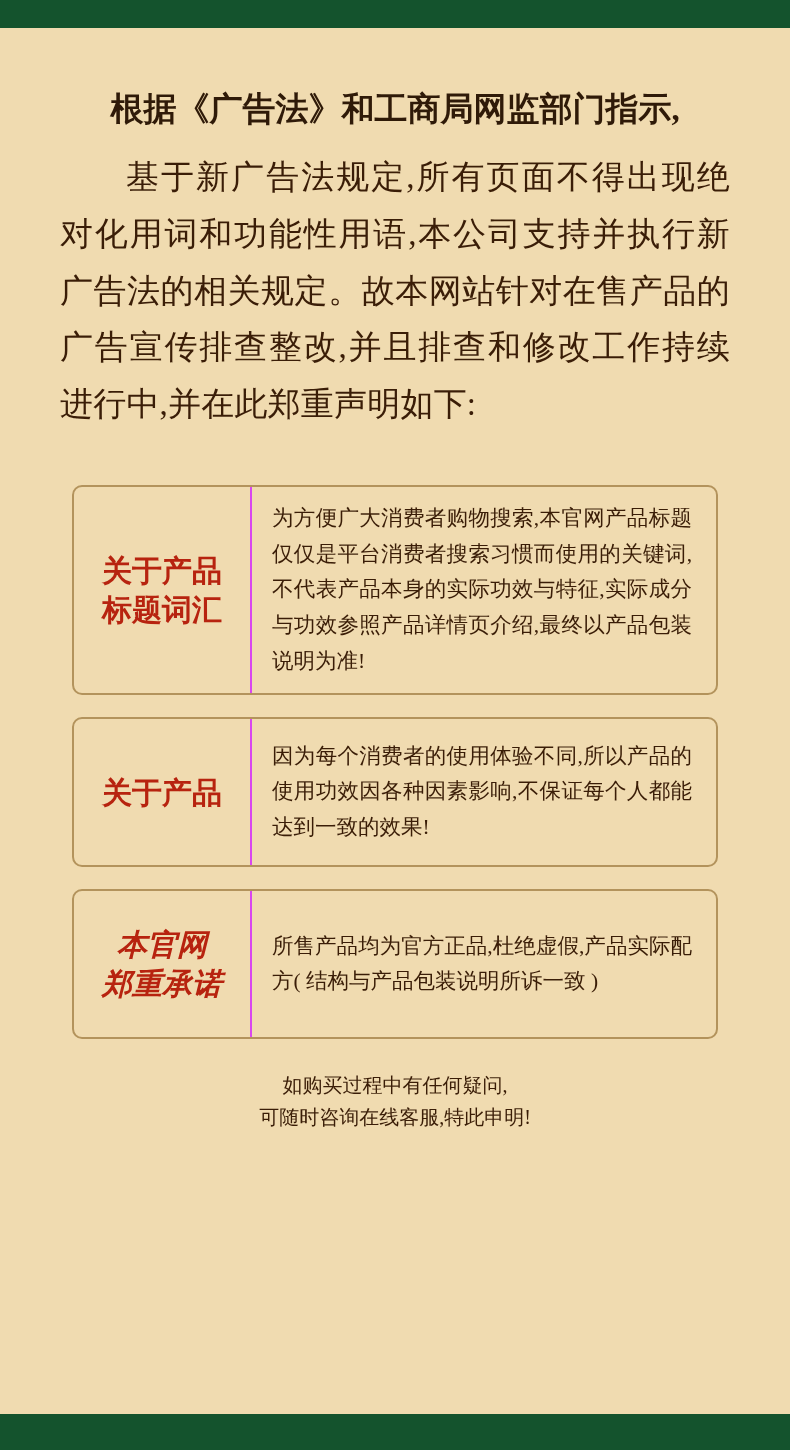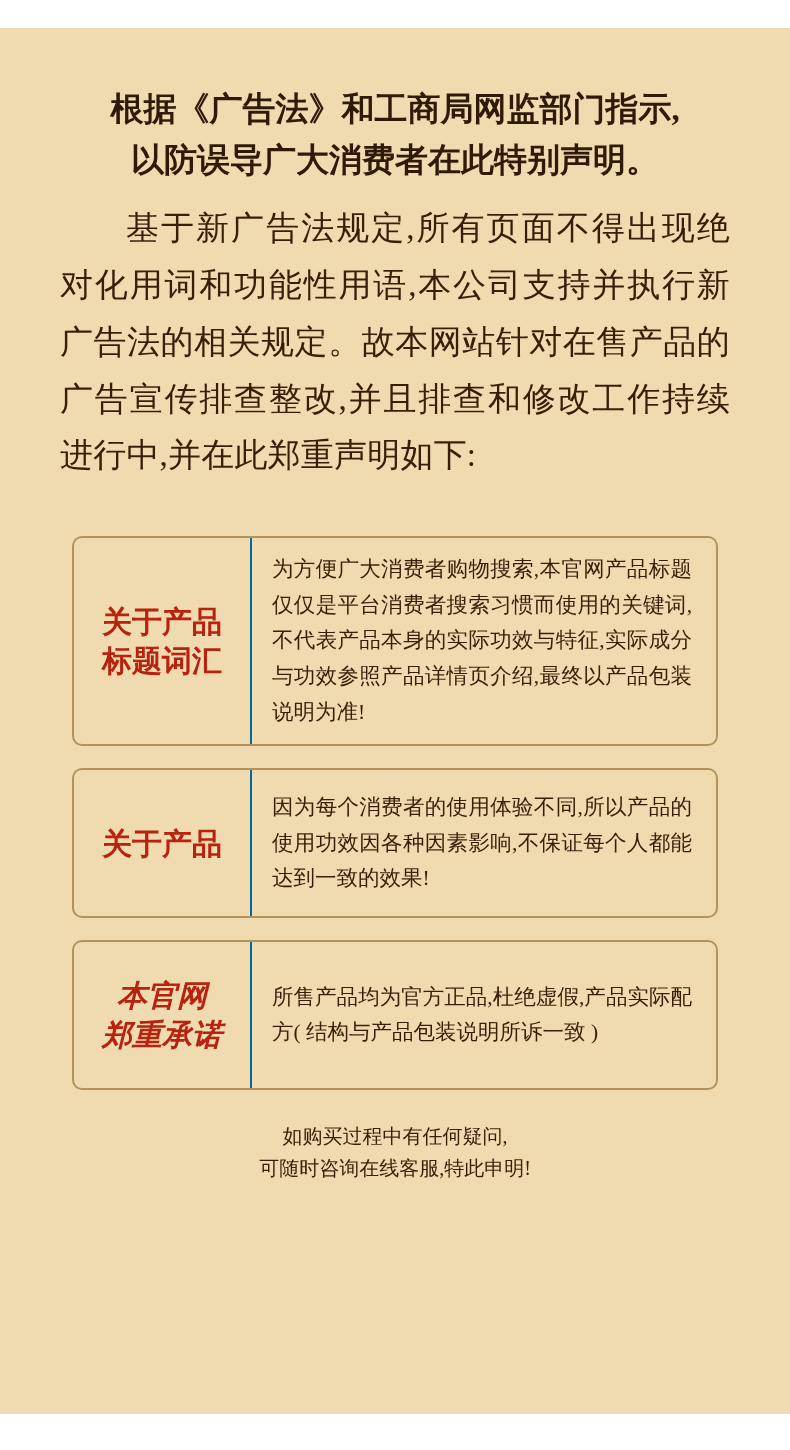--- a/index.html
+++ b/index.html
@@ -12,21 +12,21 @@
     background: #c21b0f;
     font-family: "Liberation Serif", "DejaVu Serif", serif;
     overflow: hidden;
   }
   .page {
     position: relative;
     width: 790px;
     height: 1450px;
     box-sizing: border-box;
     padding: 28px 0 36px 0;
-    background: #ffffff;
+    background: #14532d;
   }
   .panel {
     position: relative;
     width: 790px;
     min-height: 1386px;
     background: #f0dbb0;
     box-sizing: border-box;
     padding: 56px 58px 28px 58px;
   }
   .headline {
@@ -68,21 +68,21 @@
   .card-title {
     flex: 0 0 178px;
     display: flex;
     flex-direction: column;
     align-items: center;
     justify-content: center;
     color: #b7230f;
     font-weight: bold;
     font-size: 30px;
     line-height: 1.3;
-    border-right: 2px solid #0369a1;
+    border-right: 2px solid #d946ef;
     padding: 10px 6px;
     box-sizing: border-box;
     text-align: center;
   }
   .card-title span {
     display: block;
     white-space: nowrap;
   }
   .card-text {
     flex: 1 1 auto;
@@ -111,21 +111,20 @@
   }
 </style>
 </head>
 <body>
 
 <div class="page">
   <div class="panel">
 
     <h1 class="headline">
       <span class="l1">根据《广告法》和工商局网监部门指示,</span>
-      <span class="l2">以防误导广大消费者在此特别声明。</span>
     </h1>
 
     <p class="body-block first">基于新广告法规定,所有页面不得出现绝对化用词和功能性用语,本公司支持并执行新广告法的相关规定。故本网站针对在售产品的广告宣传排查整改,并且排查和修改工作持续进行中,并在此郑重声明如下:</p>
 
     <div class="cards">
 
       <div class="card card-1">
         <div class="card-title">
           <span>关于产品</span>
           <span>标题词汇</span>

